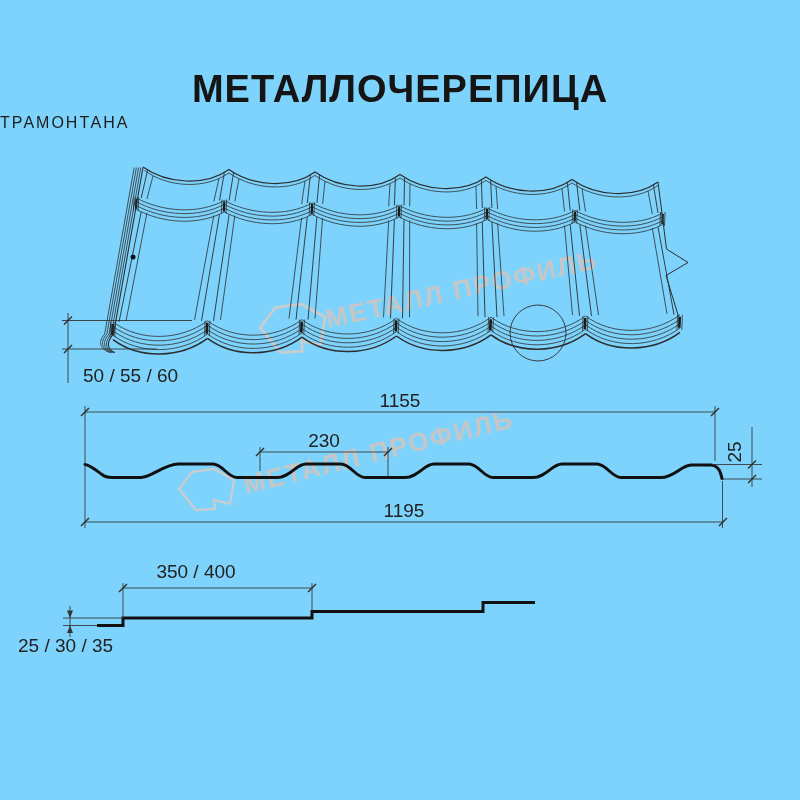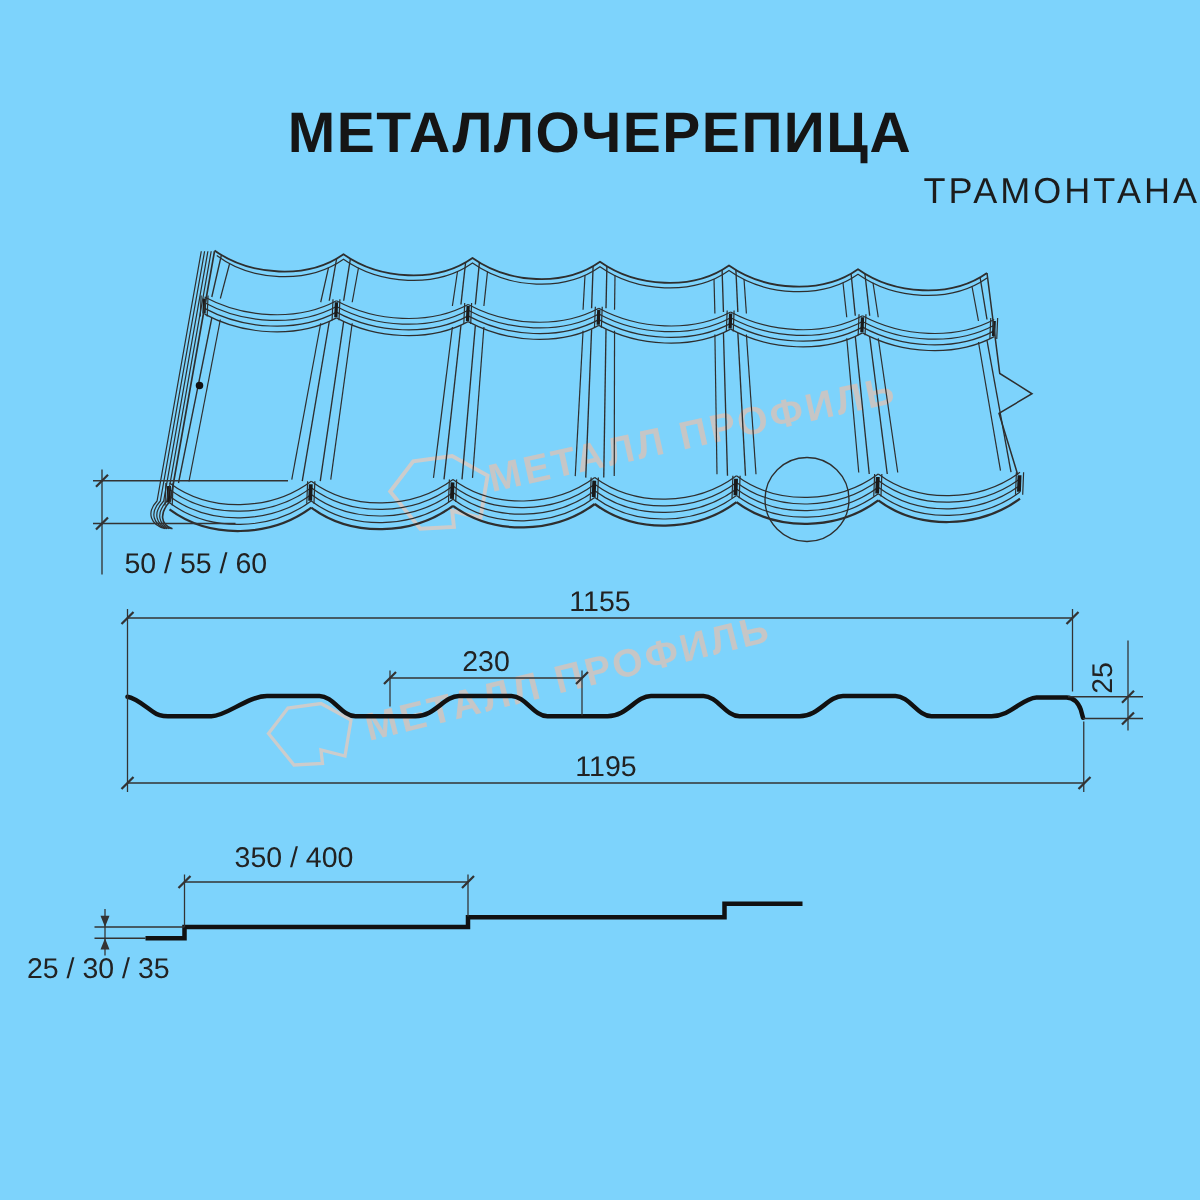--- a/index.html
+++ b/index.html
@@ -1,21 +1,21 @@
 <!DOCTYPE html>
 <html><head>
 <meta charset="utf-8">
 <style>
   html,body{margin:0;padding:0;background:#ffffff;}
   #stage{position:relative;width:800px;height:800px;background:#7dd3fc;overflow:hidden;
          font-family:"Liberation Sans", sans-serif;}
   #title{position:absolute;left:0;top:68px;width:800px;text-align:center;
          font-size:38px;font-weight:bold;letter-spacing:1px;color:#151515;}
-  #subtitle{position:absolute;left:0;top:114px;width:800px;text-align:right;
-         font-size:24px;font-weight:400;letter-spacing:2px;color:#1c1c1c;}
+  #subtitle{position:absolute;left:0;top:114px;width:800px;text-align:left;
+         font-size:16px;font-weight:400;letter-spacing:2px;color:#1c1c1c;}
   svg{position:absolute;left:0;top:0;}
   text{font-family:"Liberation Sans", sans-serif;fill:#222222;}
   .dimtxt{font-size:19px;}
   .wmtxt{font-size:26px;font-weight:bold;letter-spacing:2px;fill:#c6c6c6;}
 </style>
 </head>
 <body>
 
 <div id="stage">
 

